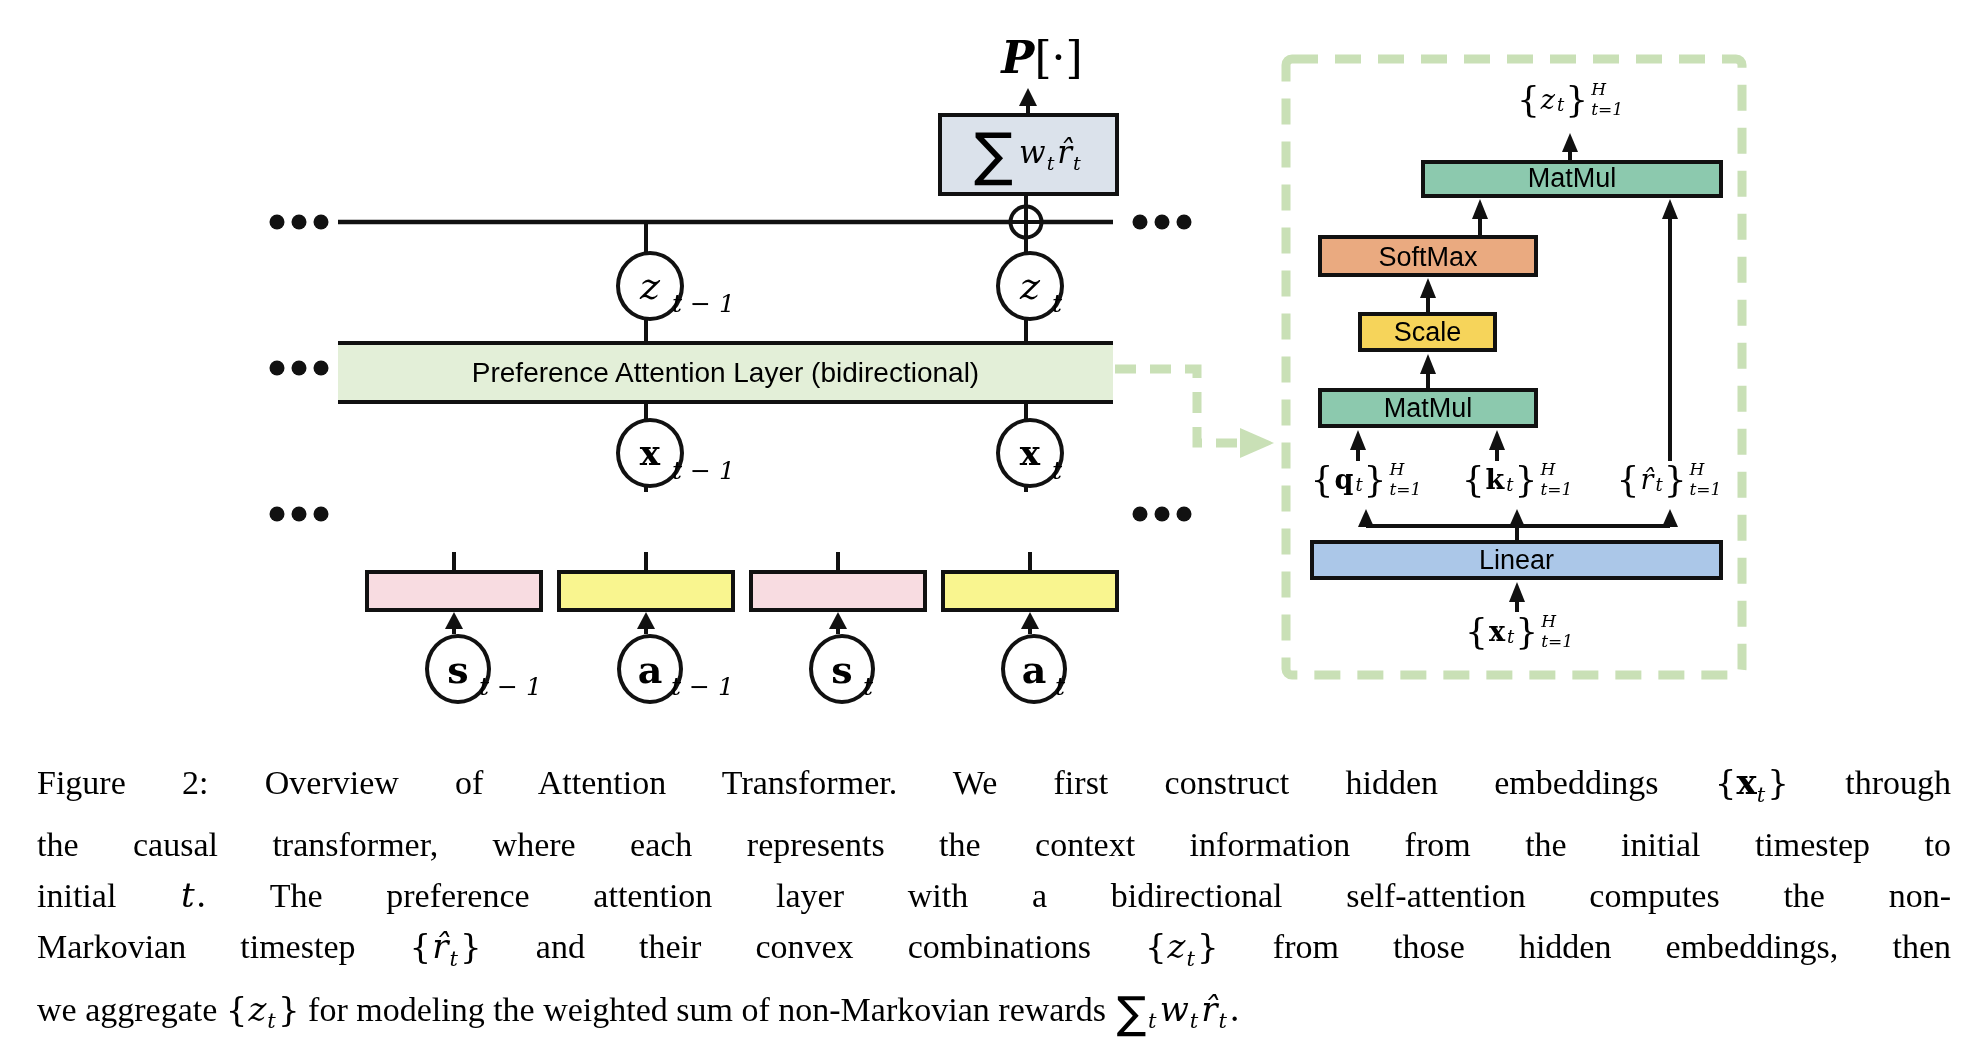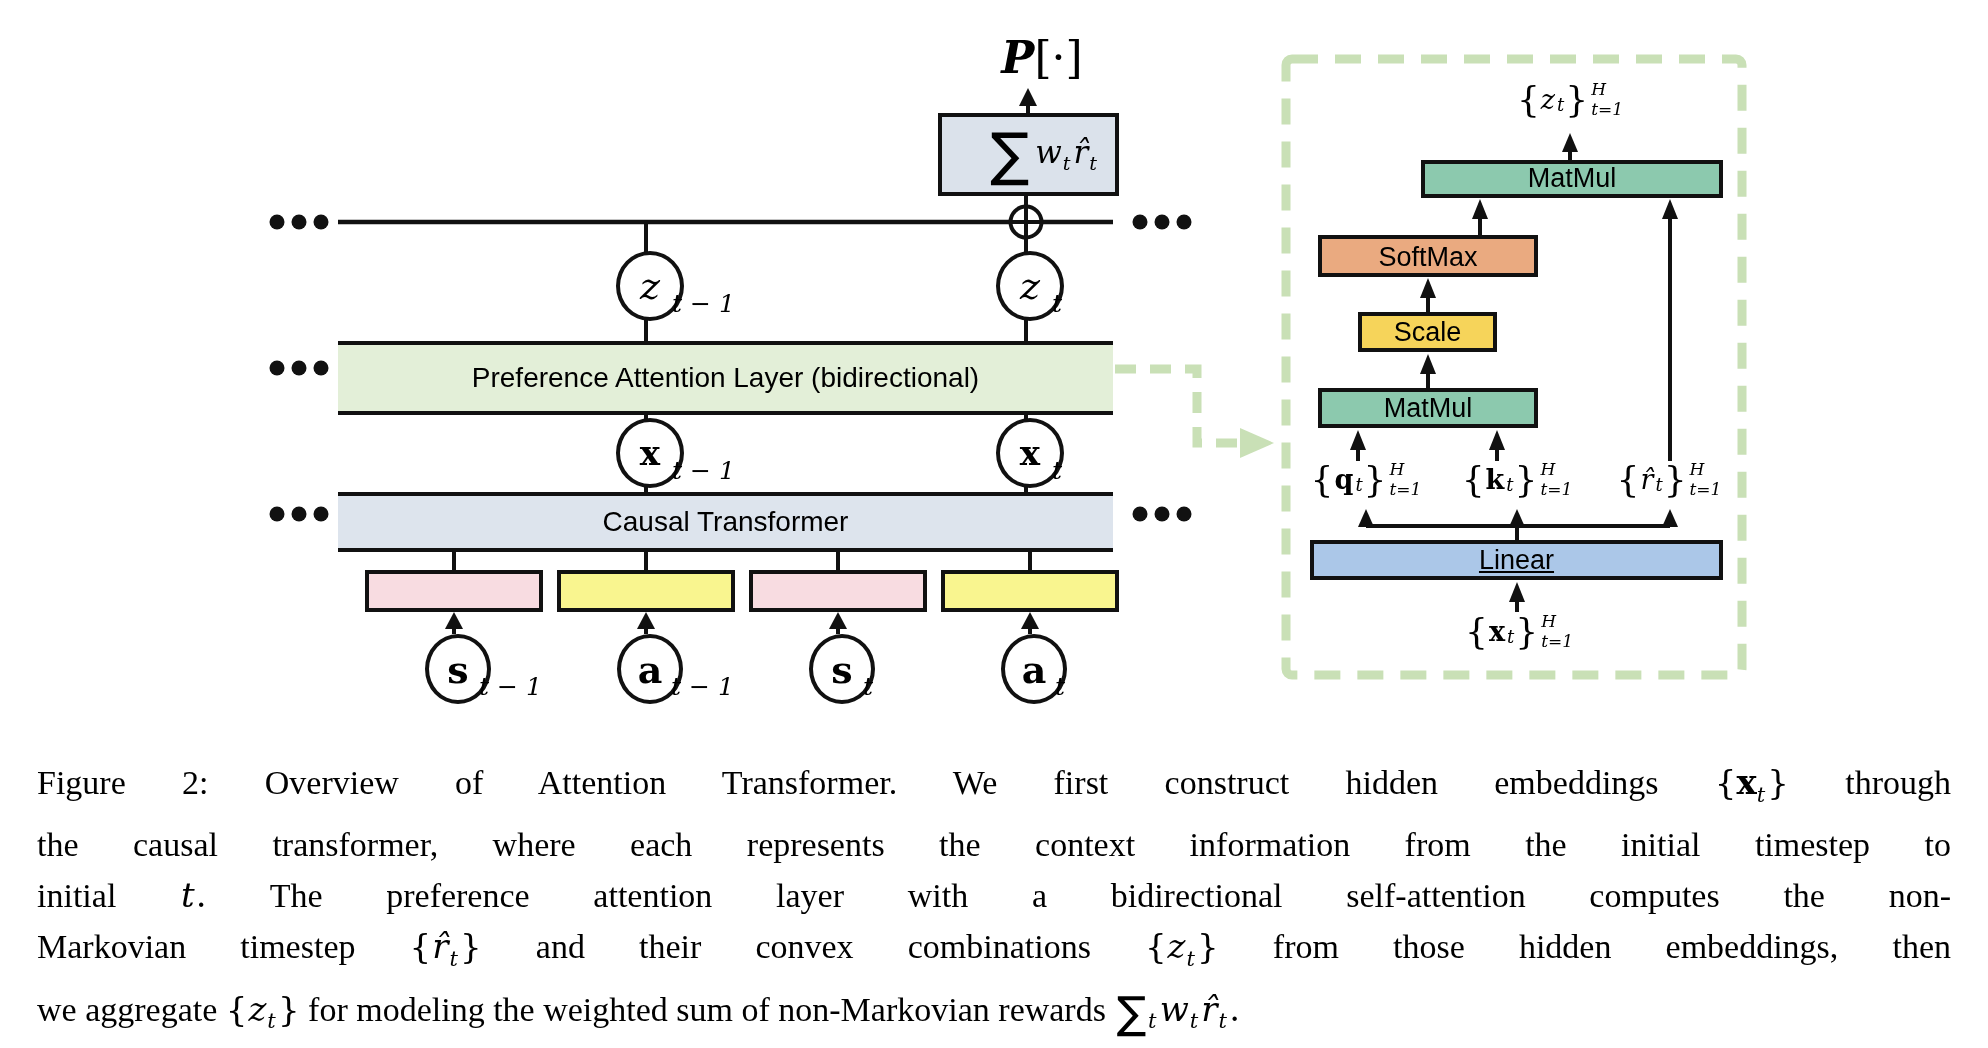--- a/index.html
+++ b/index.html
@@ -16,26 +16,26 @@
   .hd{fill:var(--ink);stroke:none;}
   .dot{fill:var(--ink);}
   .dash{stroke:var(--dashed-green);stroke-width:9;fill:none;stroke-dasharray:26 17;}
   .dash2{stroke:var(--dashed-green);stroke-width:9;fill:none;stroke-dasharray:21 14;}
   .dhd{fill:var(--dashed-green);stroke:none;}
   .oplus-c{fill:#fff;stroke:var(--ink);stroke-width:4;}
 
   .abs{position:absolute;box-sizing:border-box;}
   .band{border-top:4px solid var(--ink);border-bottom:4px solid var(--ink);
         display:flex;align-items:center;justify-content:center;font-size:28px;}
-  .band-attn{left:338px;top:341px;width:775px;height:74px;background:var(--band-green);}
+  .band-attn{left:338px;top:341px;width:775px;height:63px;background:var(--band-green);}
   .band-causal{left:338px;top:492px;width:775px;height:60px;background:var(--band-blue);}
   .tokbox{top:570px;width:178px;height:42px;border:4px solid var(--ink);}
   .tok-pink{background:var(--pink);} .tok-yellow{background:var(--yellow);}
   .sum-box{left:938px;top:113px;width:181px;height:83px;background:var(--sum-box);
-           border:4.5px solid var(--ink);display:flex;align-items:center;justify-content:center;padding-left:32px;}
+           border:4.5px solid var(--ink);display:flex;align-items:center;justify-content:flex-start;padding-left:32px;}
   .sum-inner{font-family:"DejaVu Serif",serif;font-size:31px;white-space:nowrap;}
   .p-label{left:972px;top:32px;width:140px;text-align:center;
            font-family:"DejaVu Serif",serif;font-size:44px;}
 
   .circ-wrap{position:absolute;}
   .circ{position:absolute;left:0;top:0;background:#fff;border:4.5px solid var(--ink);
         border-radius:50%;display:flex;align-items:center;justify-content:center;
         font-family:"DejaVu Serif",serif;}
   .hid .circ{width:60px;height:62px;font-size:38px;}
   .tok .circ{width:58px;height:62px;font-size:38px;font-weight:700;}
@@ -45,21 +45,21 @@
         font-size:25px;white-space:nowrap;}
   .hid .csub{left:56px;top:38px;}
   .tok .csub{left:54px;top:38px;}
 
   .rbox{border:4px solid var(--ink);display:flex;align-items:flex-end;justify-content:center;
         font-size:27px;}
   .rb-matmul-top{left:1421px;top:160px;width:302px;height:38px;background:var(--teal);}
   .rb-softmax{left:1318px;top:235px;width:220px;height:42px;background:var(--orange);}
   .rb-scale{left:1358px;top:312px;width:139px;height:40px;background:var(--scale-yellow);}
   .rb-matmul{left:1318px;top:388px;width:220px;height:40px;background:var(--teal);}
-  .rb-linear{left:1310px;top:540px;width:413px;height:40px;background:var(--linear-blue);text-decoration:underline;}
+  .rb-linear{left:1310px;top:540px;width:413px;height:40px;background:var(--linear-blue);}
 
   .setlabel{position:absolute;transform:translateX(-50%);white-space:nowrap;
             font-family:"DejaVu Serif",serif;font-size:27px;display:flex;align-items:center;}
   .sl-br{font-size:36px;line-height:1;}
   .sl-sym{margin:0 1px;}
   .st-i{font-style:italic;} .st-b{font-weight:700;}
   .sl-tsub{font-style:italic;font-size:18px;align-self:flex-end;margin:0 1px 4px 1px;}
   .sl-stack{display:inline-flex;flex-direction:column;font-size:17px;line-height:1.15;
             margin-left:3px;font-style:italic;}
 
@@ -173,23 +173,20 @@
 
   <div class="abs p-label"><span class="mr mr-bi">P</span><span class="mr mr-p">[·]</span></div>
 
   <div class="abs sum-box">
     <span class="sum-inner"><span class="mr mr-sum">∑</span><span class="mr mr-i">w</span><sub class="mr mr-sub">t</sub><span class="mr mr-i">r̂</span><sub class="mr mr-sub">t</sub></span>
   </div>
 
   <div class="abs band band-attn">
     <span>Preference Attention Layer (bidirectional)</span>
   </div>
-  <div class="abs band band-causal">
-    <span>Causal Transformer</span>
-  </div>
 
   <div class="abs tokbox tok-pink" style="left:365px;"></div>
   <div class="abs tokbox tok-yellow" style="left:557px;"></div>
   <div class="abs tokbox tok-pink" style="left:749px;"></div>
   <div class="abs tokbox tok-yellow" style="left:941px;"></div>
 
   <div class="circ-wrap hid" style="left:616px;top:251px;width:60px;height:62px;">
     <span class="circ">
         <span class="letter-i">z</span>
       </span>

